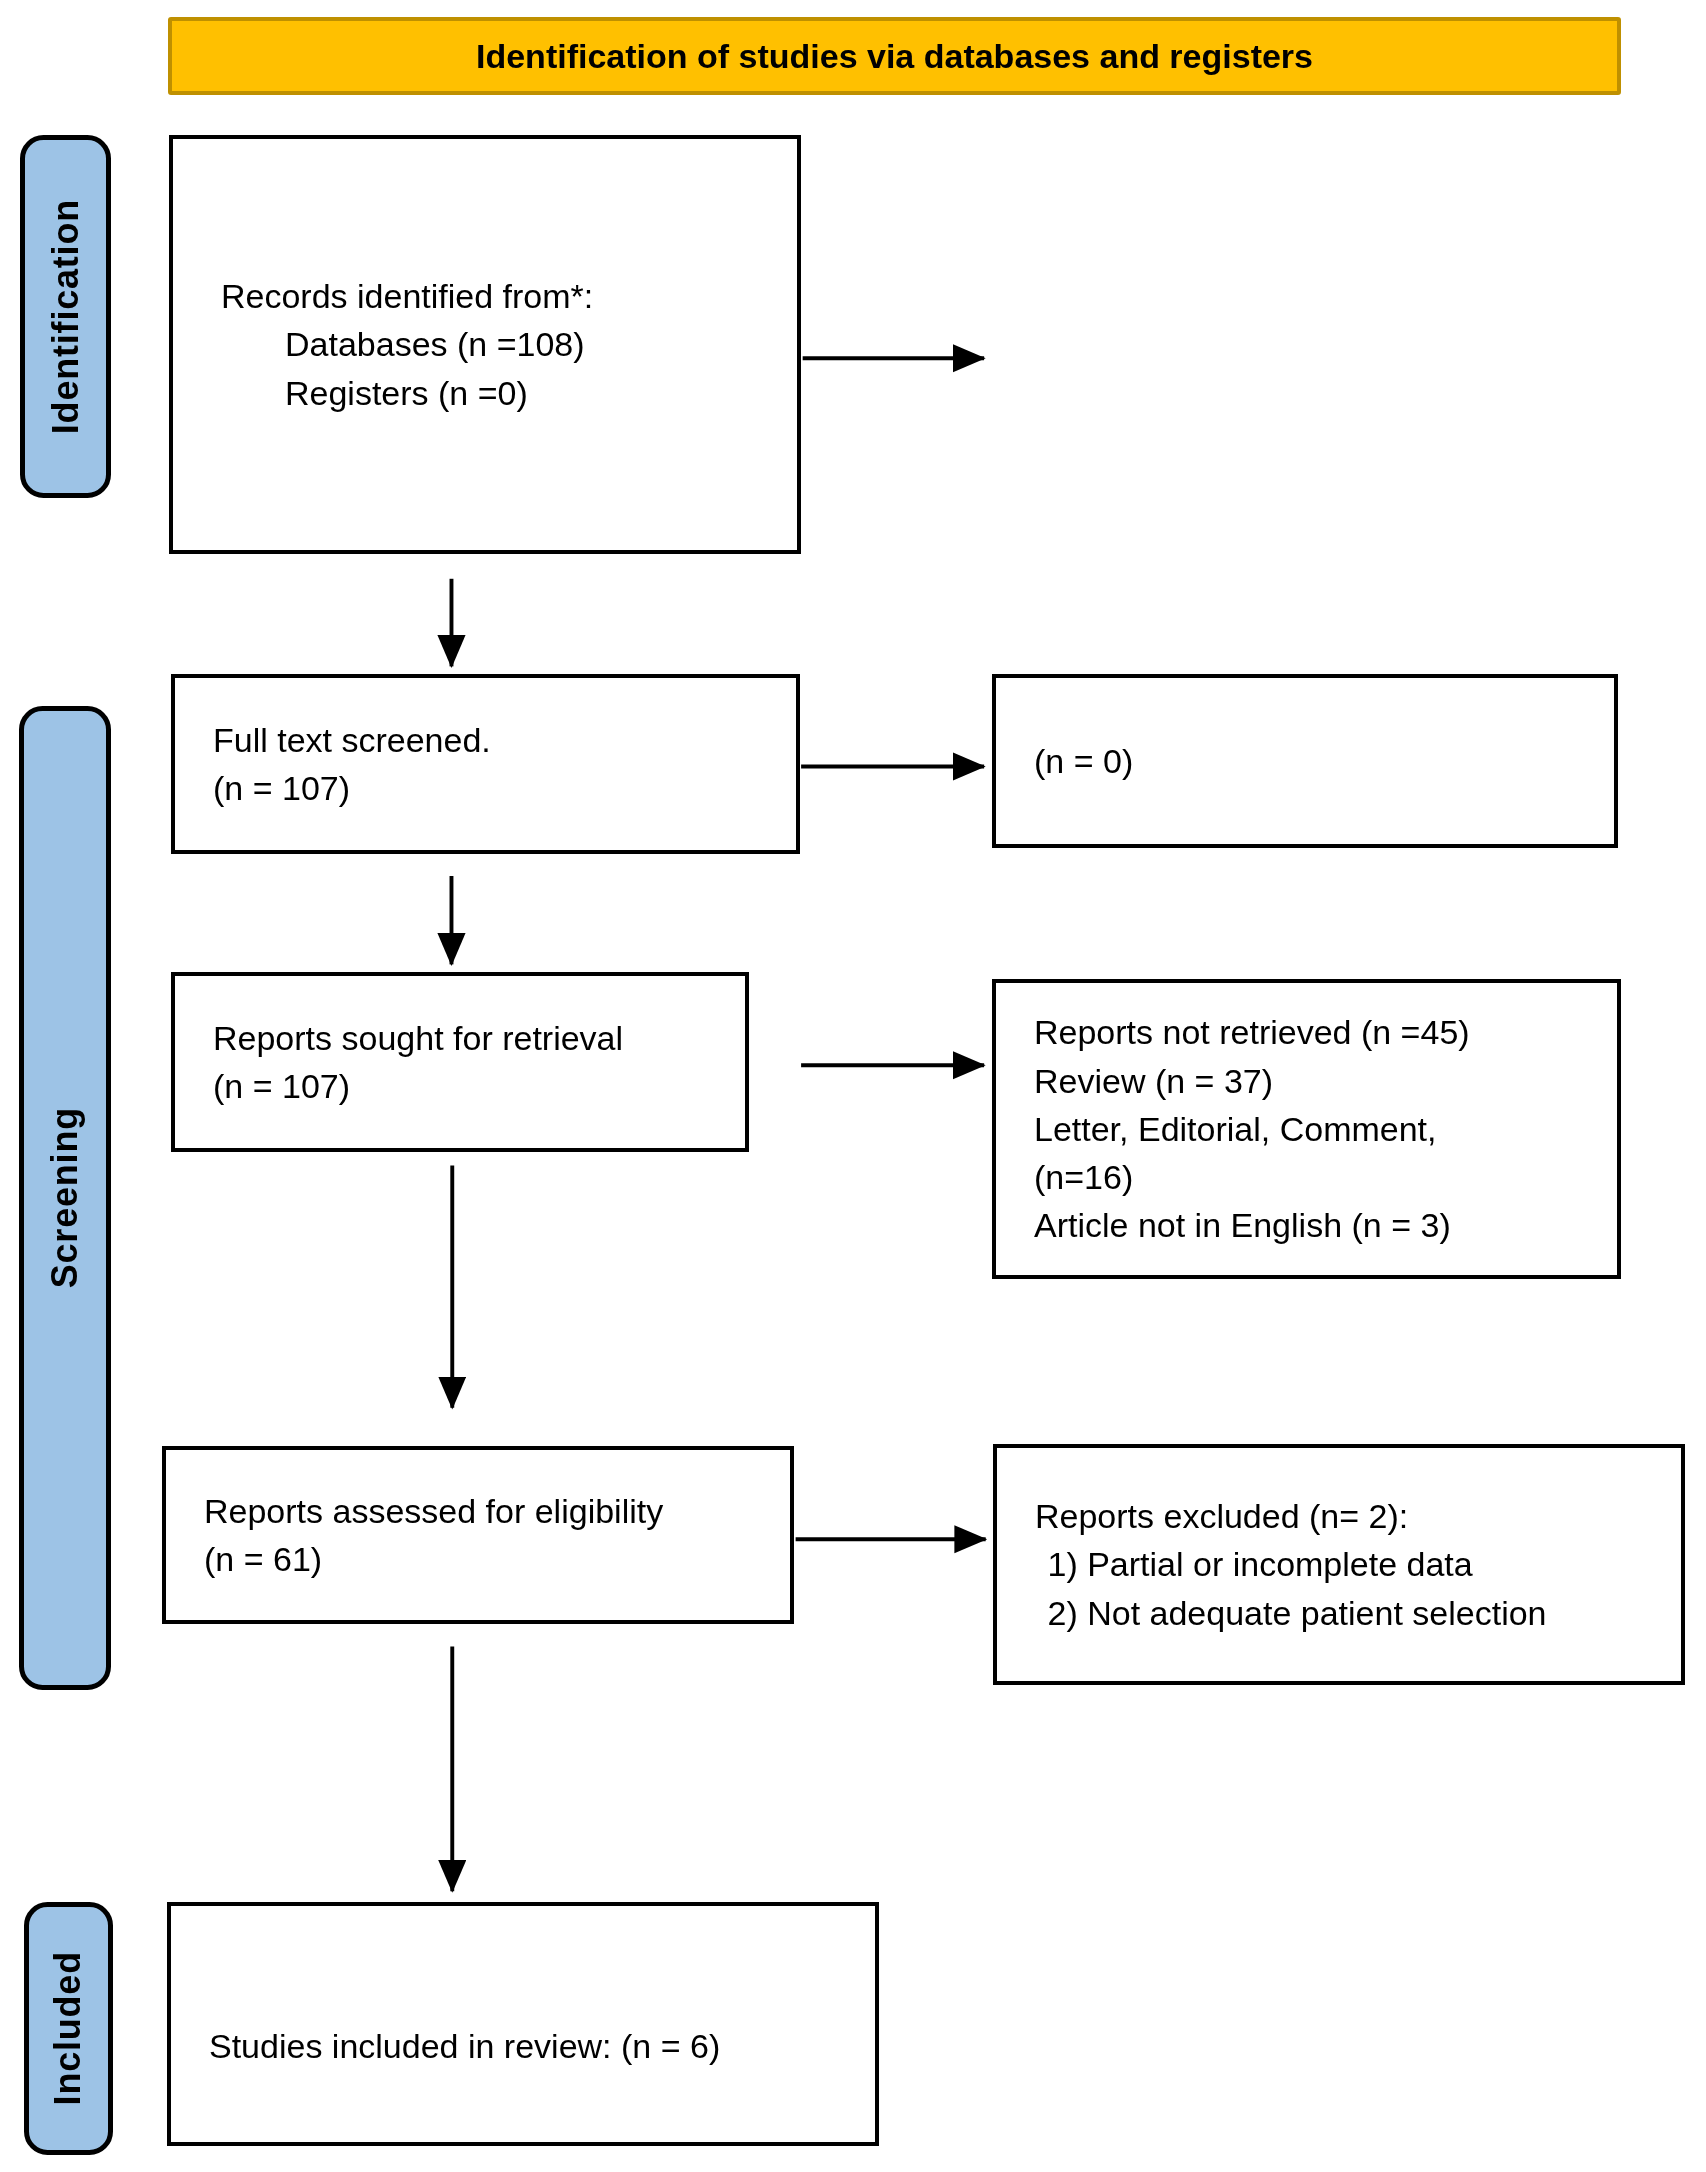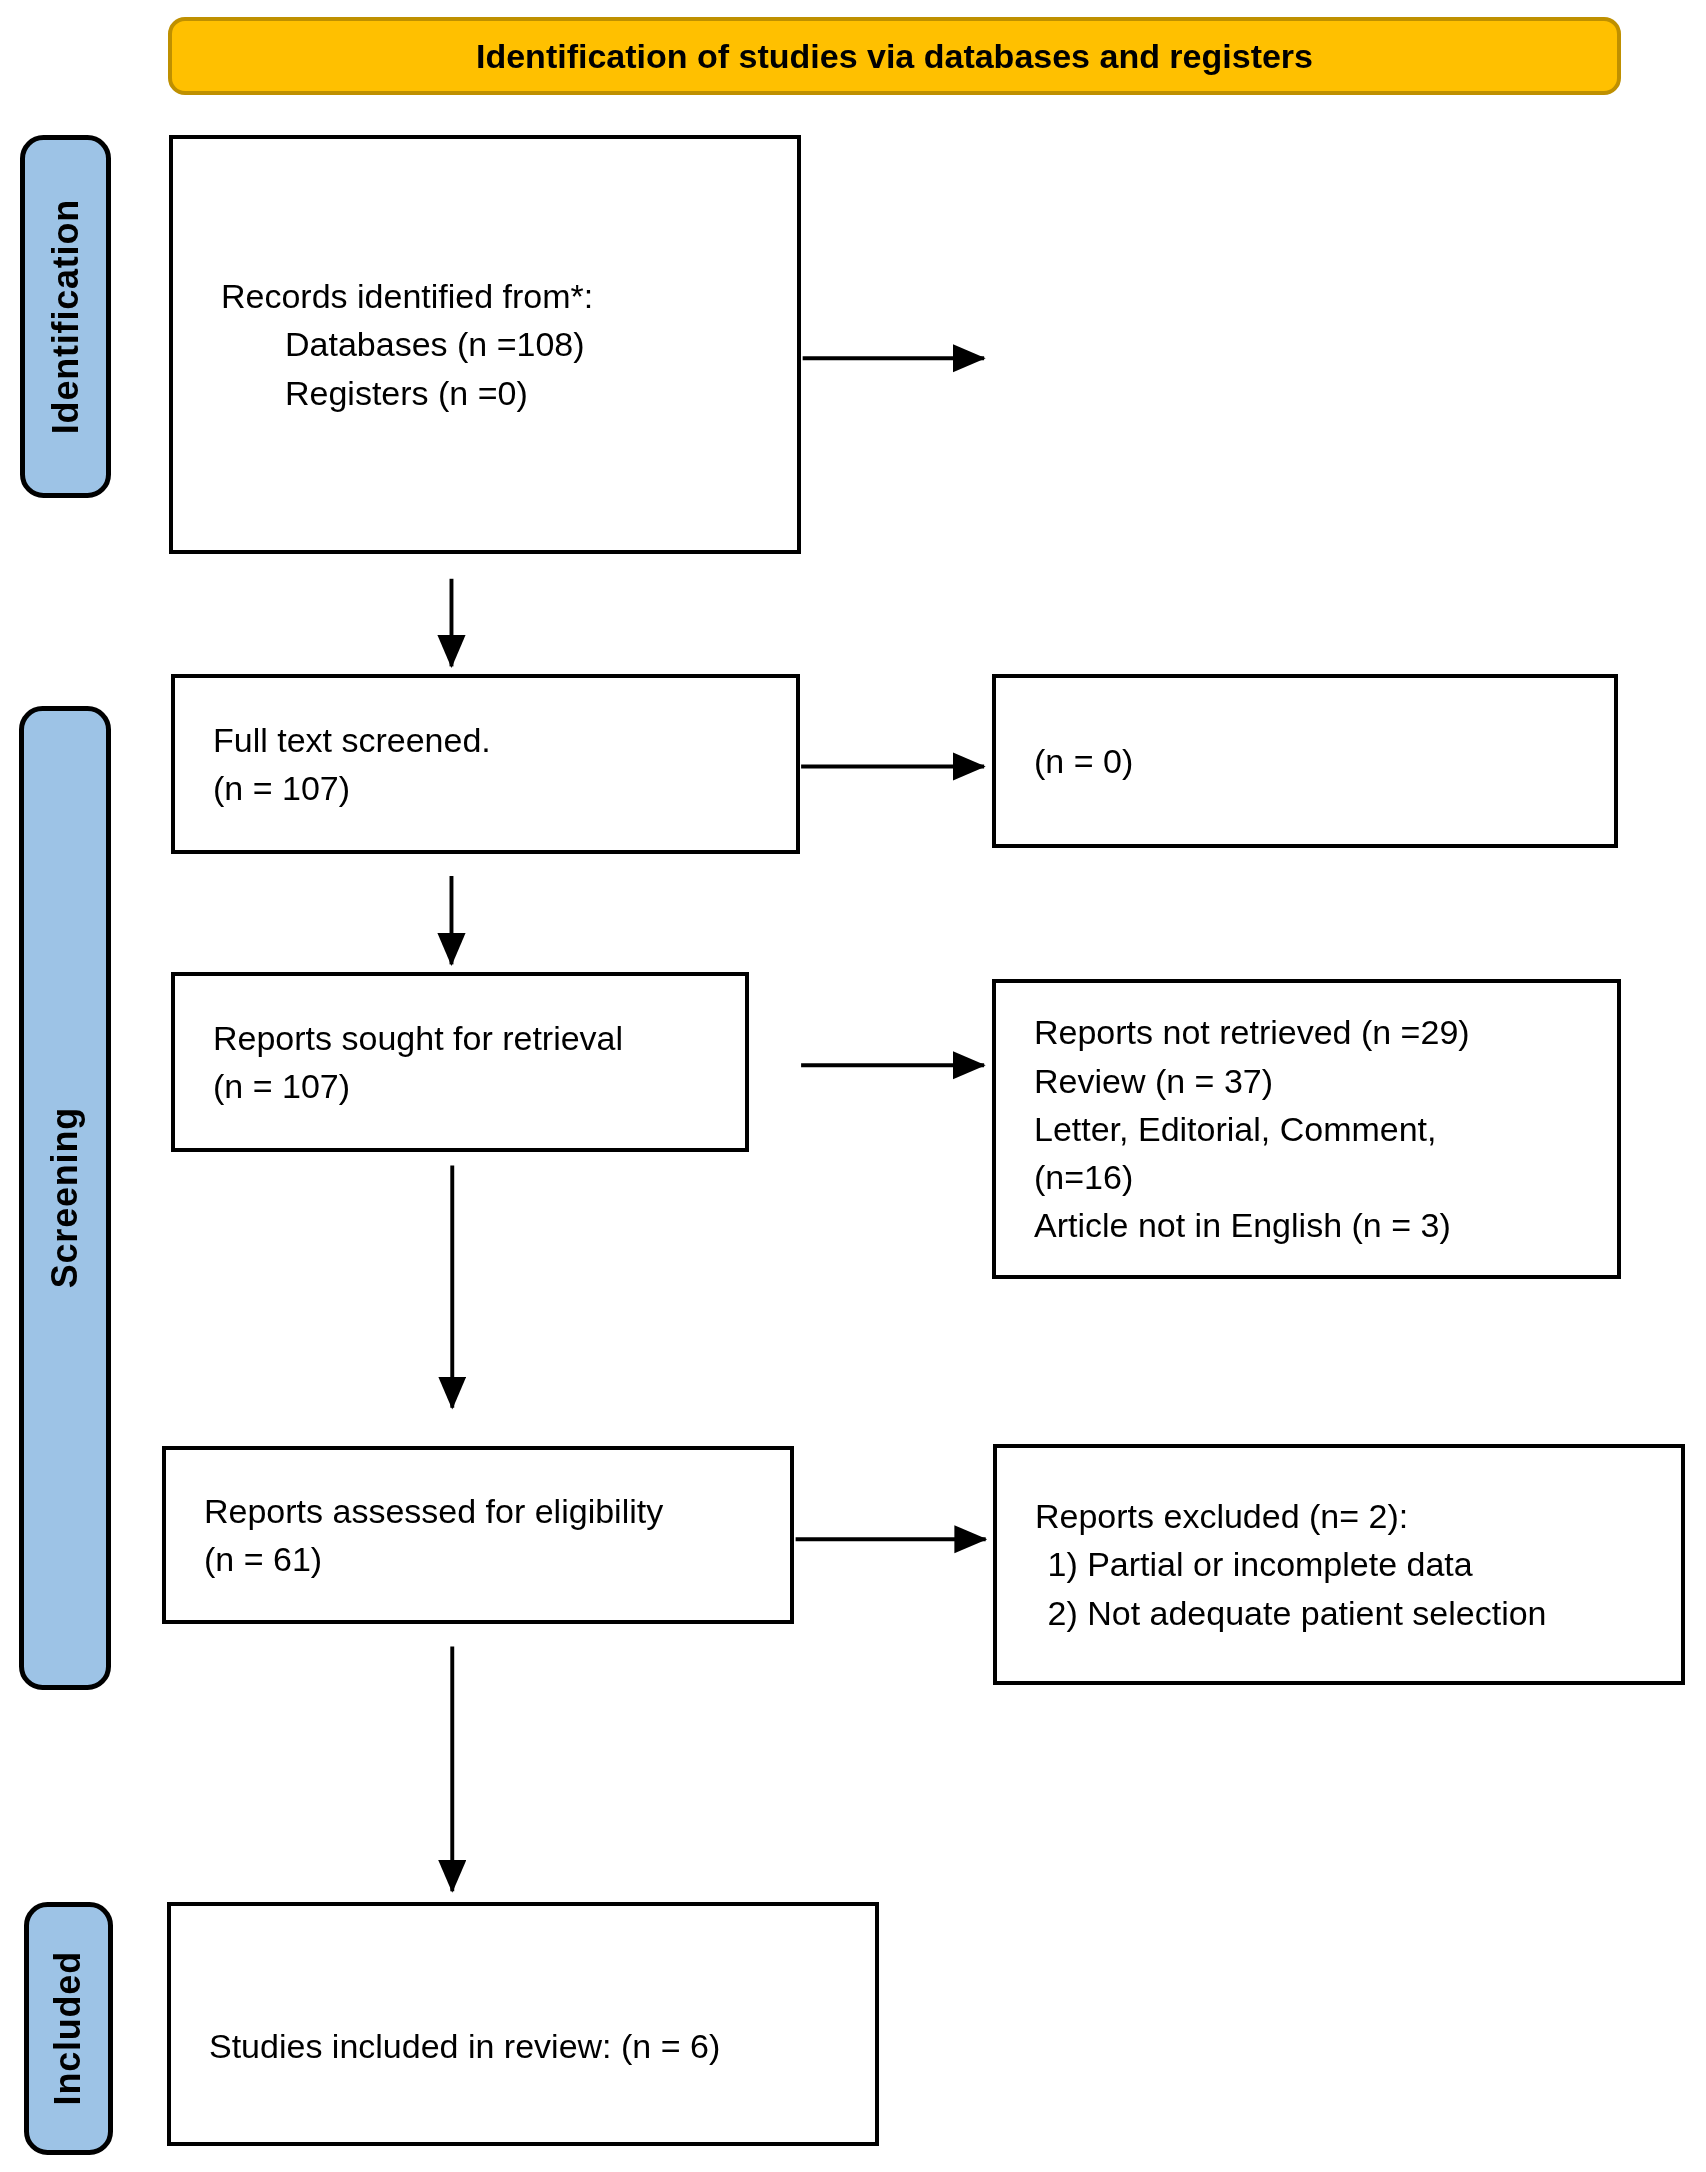--- a/index.html
+++ b/index.html
@@ -7,21 +7,21 @@
     position:relative;
     width:1707px; height:2172px;
     background:#ffffff;
     font-family:"Liberation Sans", sans-serif;
     color:#000;
   }
   .banner {
     position:absolute;
     background:var(--banner-fill,#FFC000);
     border:4.7px solid var(--banner-border,#BF9000);
-    border-radius:17px;
+    border-radius:3px;
     box-sizing:border-box;
     display:flex; align-items:center; justify-content:center;
     font-weight:bold; font-size:34px;
   }
   .stage {
     position:absolute;
     background:var(--stage-fill,#9DC3E6);
     border:5.5px solid #000;
     border-radius:23.5px;
     box-sizing:border-box;
@@ -85,21 +85,21 @@
   <div class="box pad-l" style="left:992px; top:674px; width:626px; height:174px;">
     <div class="line">(n = 0)</div>
   </div>
 
   <div class="box pad-l" style="left:171px; top:972px; width:578px; height:180px;">
     <div class="line">Reports sought for retrieval</div>
     <div class="line">(n = 107)</div>
   </div>
 
   <div class="box pad-l" style="left:992px; top:979px; width:629px; height:300px;">
-    <div class="line">Reports not retrieved (n =29)</div>
+    <div class="line">Reports not retrieved (n =45)</div>
     <div class="line">Review (n = 37)</div>
     <div class="line">Letter, Editorial, Comment,</div>
     <div class="line">(n=16)</div>
     <div class="line">Article not in English (n = 3)</div>
   </div>
 
   <div class="box pad-l" style="left:162px; top:1446px; width:632px; height:178px;">
     <div class="line">Reports assessed for eligibility</div>
     <div class="line">(n = 61)</div>
   </div>

